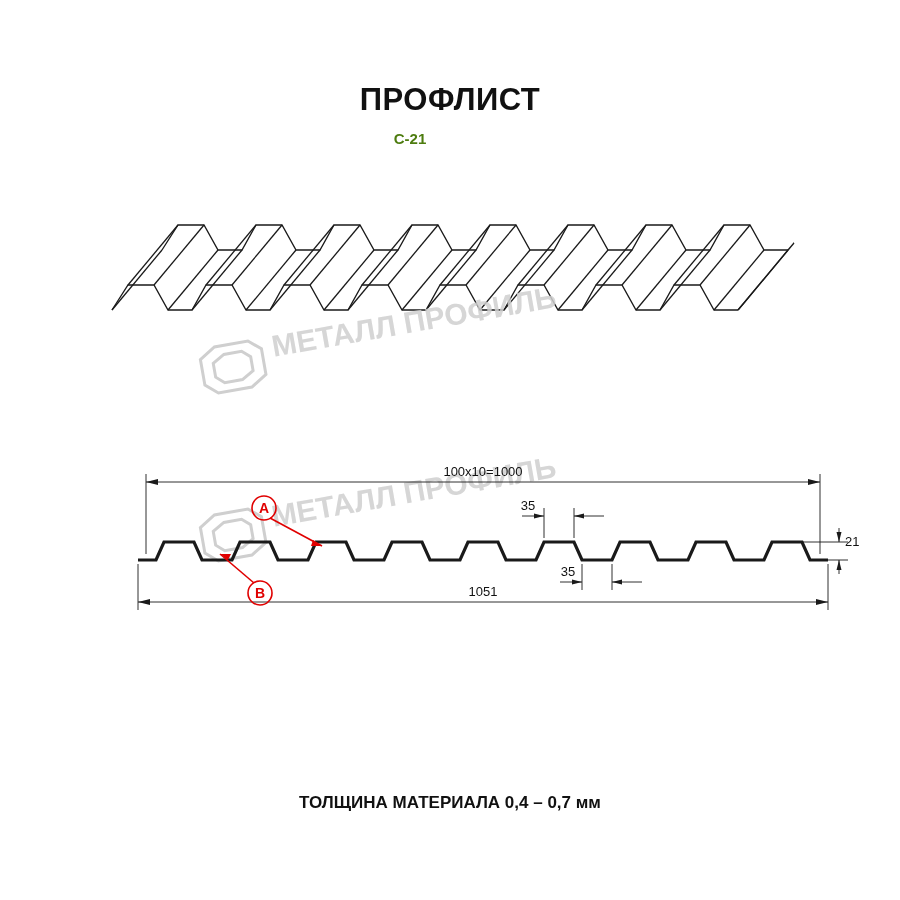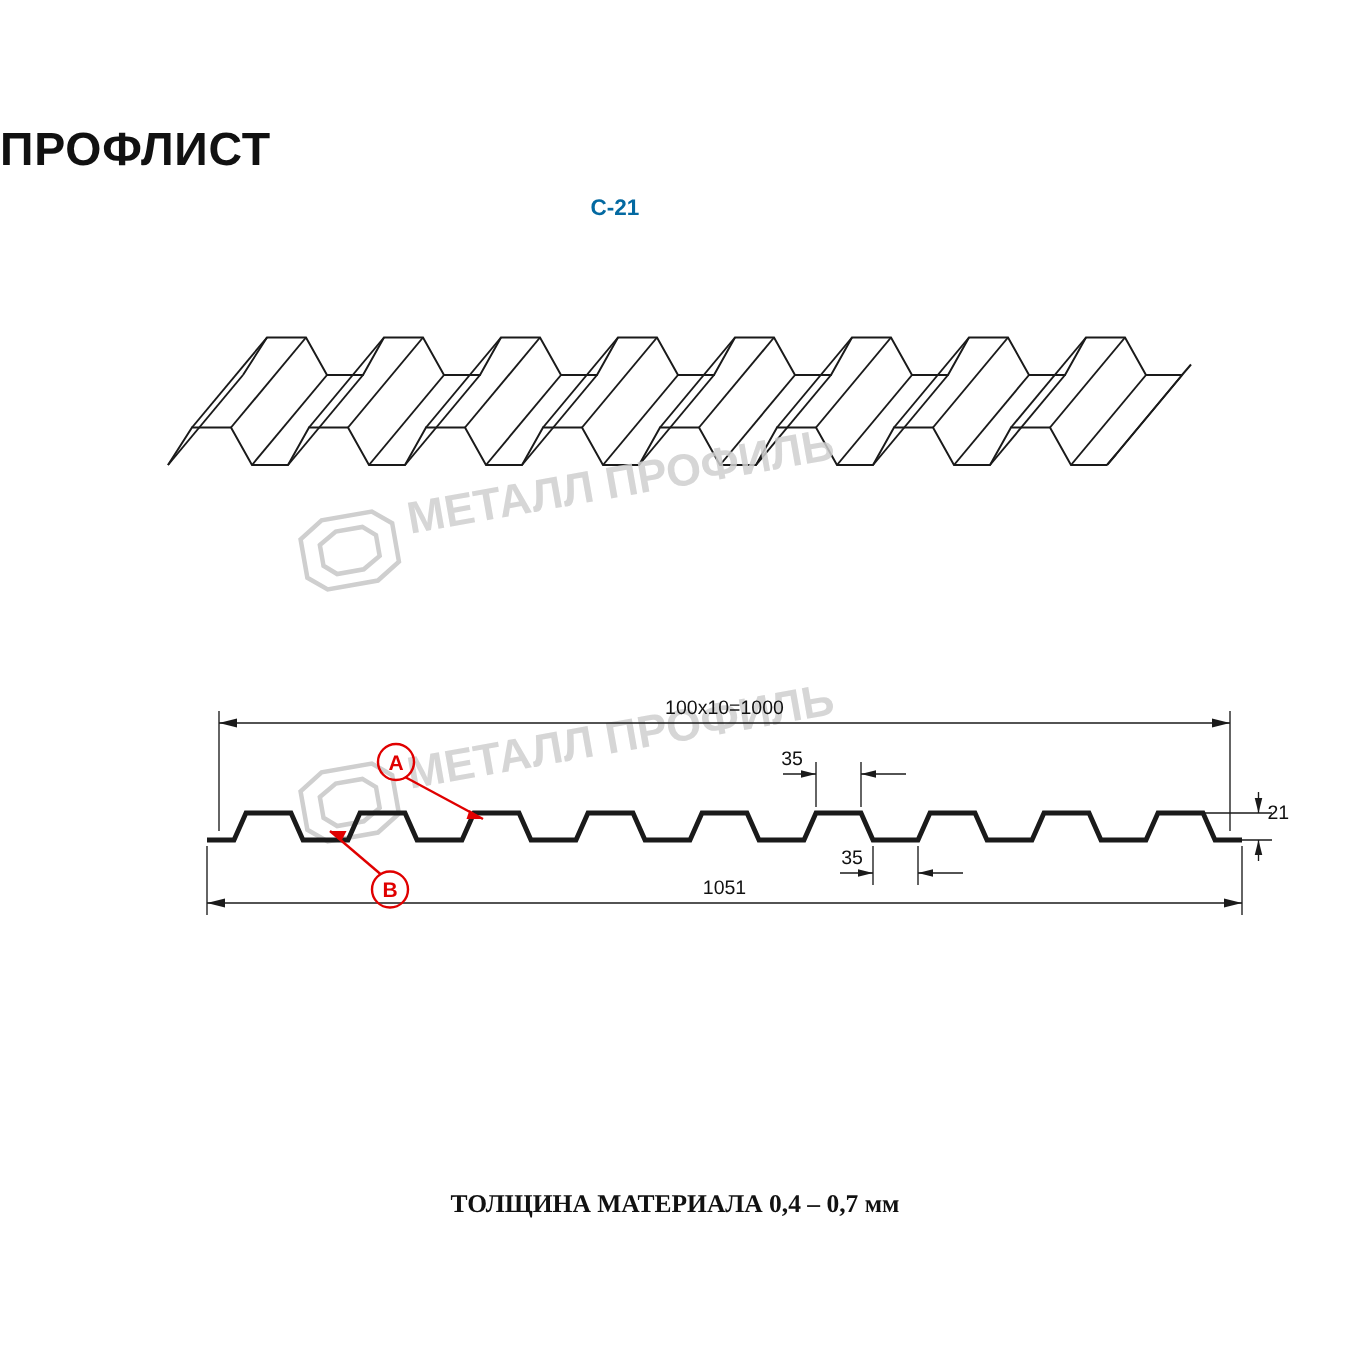--- a/index.html
+++ b/index.html
@@ -18,46 +18,45 @@
   .page {
     position: relative;
     width: 900px;
     height: 900px;
   }
   .title {
     position: absolute;
     left: 0;
     top: 82px;
     width: 900px;
-    text-align: left;
+    text-align: center;
     font-size: 31px;
     font-weight: bold;
     letter-spacing: 0.5px;
     color: #111111;
   }
   .subtitle {
     position: absolute;
     left: 0;
     top: 130px;
     width: 820px;
     text-align: center;
     font-size: 15px;
     font-weight: bold;
-    color: #0369a1;
+    color: #4d7c0f;
   }
   .footer-note {
     position: absolute;
     left: 0;
     top: 793px;
     width: 900px;
     text-align: center;
     font-size: 17px;
     font-weight: bold;
     color: #111111;
-    font-family: Liberation Serif, serif;
   }
   .iso-wrap {
     position: absolute;
     left: 100px;
     top: 195px;
     width: 700px;
     height: 160px;
   }
   .section-wrap {
     position: absolute;

